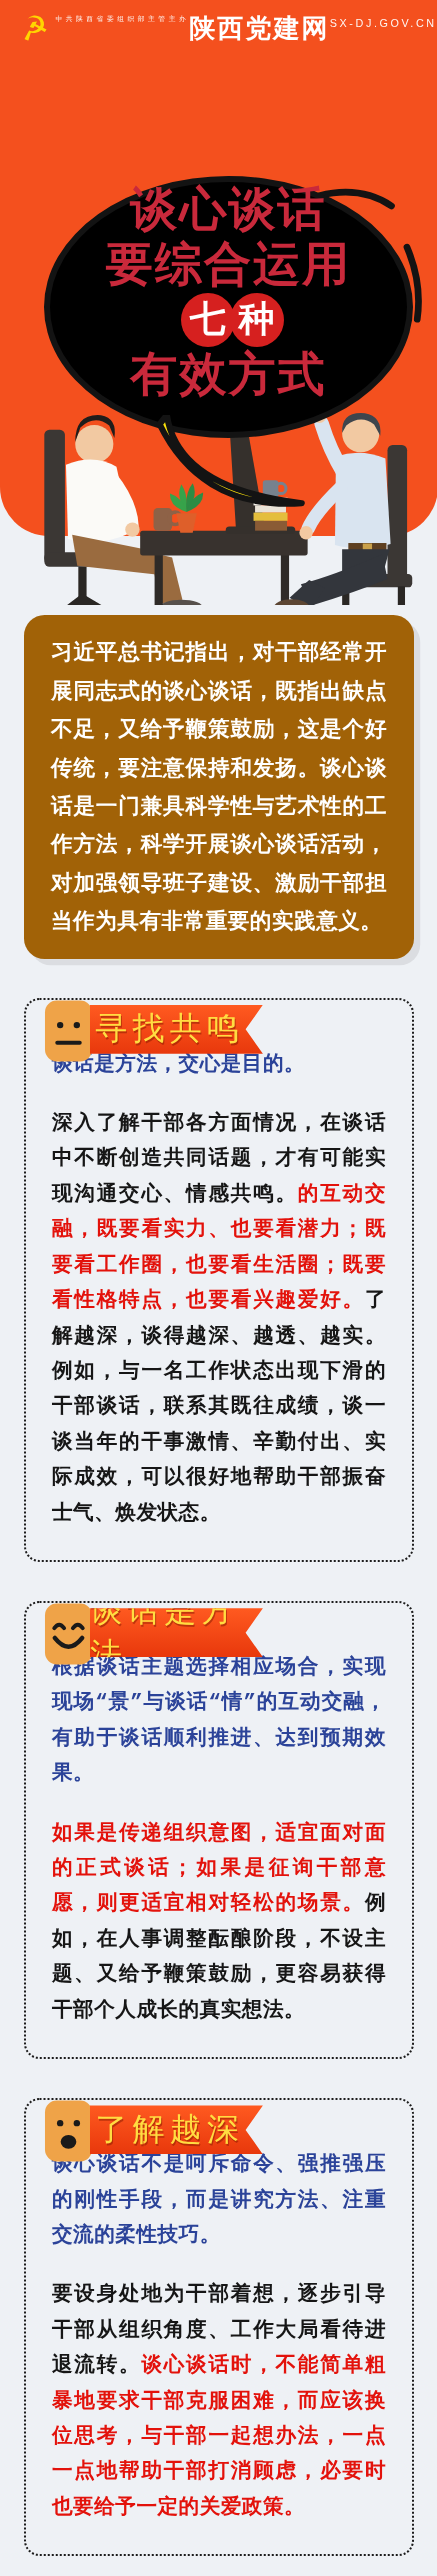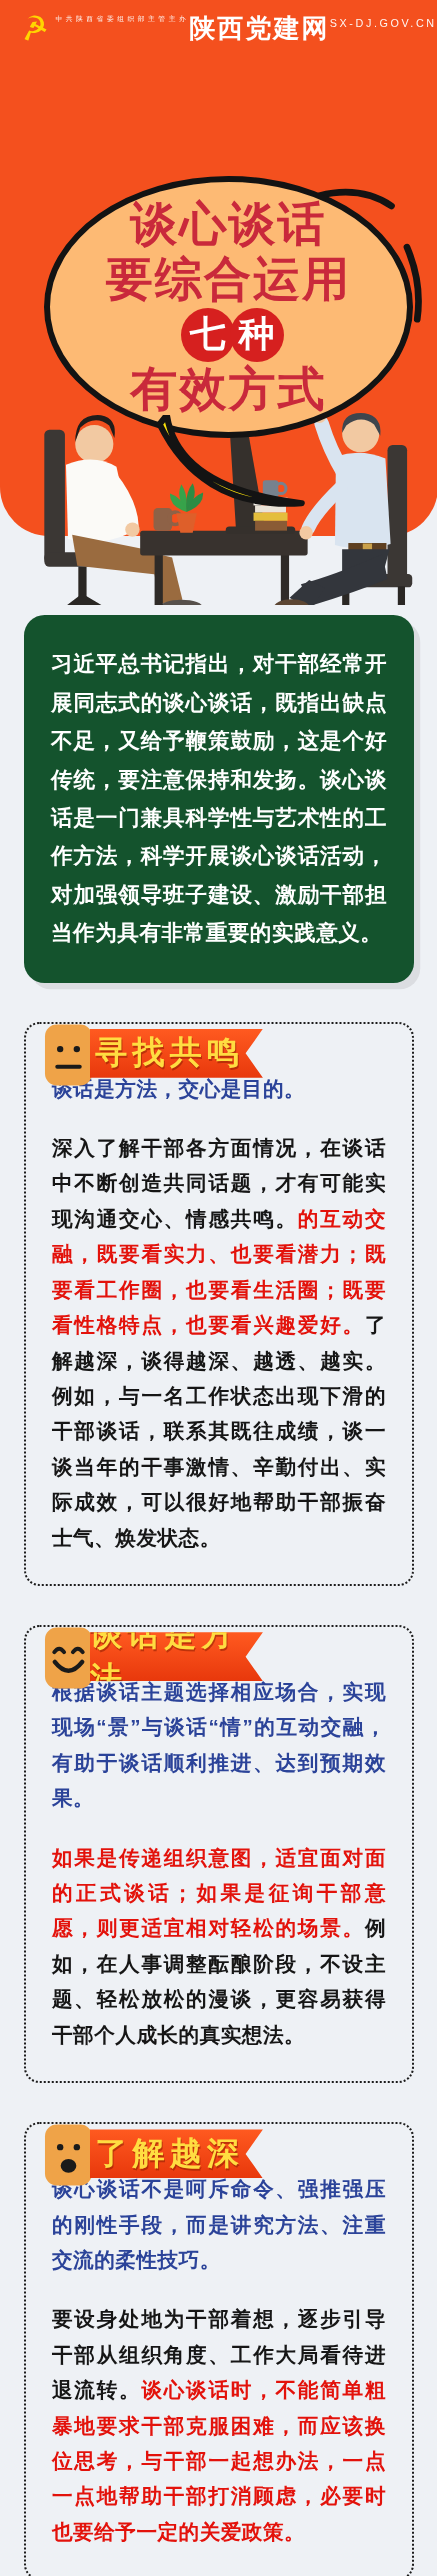--- a/index.html
+++ b/index.html
@@ -16,53 +16,53 @@
   .hero-bg{position:absolute;left:0;top:0;right:0;height:536px;
     background:#F4501E;border-radius:0 0 49px 49px;}
   .masthead{position:absolute;top:12.4px;left:19.6px;display:flex;align-items:center;color:#fff;}
   .emblem{font-size:32px;color:#FFD500;line-height:1;margin-right:7.2px;transform:rotate(-12deg);}
   .mast-lines{display:flex;flex-direction:row;}
   .mast-small{font-size:6.7px;letter-spacing:3.6px;opacity:.95;margin-bottom:1.5px;}
   .mast-logo{font-size:26px;font-weight:700;letter-spacing:2.1px;line-height:1.05;}
   .mast-url{font-size:10.8px;letter-spacing:2.6px;opacity:.95;margin-top:2px;}
 
   .bubble{position:absolute;left:44px;top:176px;width:357px;height:250px;
-    background:#fdba74;border:6.7px solid #131313;border-radius:50%;
-    display:flex;flex-direction:column;align-items:center;justify-content:center;z-index:3;}
+    background:#000000;border:6.7px solid #131313;border-radius:50%;
+    display:flex;flex-direction:column;align-items:center;justify-content:flex-start;z-index:3;}
   .bubble-line{font-family:"Liberation Serif","DejaVu Serif",serif;font-weight:900;
     color:#C9293B;font-size:47px;line-height:1.18;letter-spacing:2.1px;white-space:nowrap;}
   .bubble-row{display:flex;align-items:center;flex-direction:column;}
   .badge{display:flex;margin-left:7.2px;}
   .badge-circle{width:54px;height:54px;border-radius:50%;background:#D6201F;
     color:#fff;font-family:"Liberation Serif","DejaVu Serif",serif;font-weight:900;
     font-size:36px;display:flex;align-items:center;justify-content:center;}
   .badge-circle + .badge-circle{margin-left:-5.2px;}
   .bubble-tail{position:absolute;left:155px;top:415px;z-index:4;}
   .speedlines{position:absolute;left:0;top:0;width:438px;height:605px;z-index:2;pointer-events:none;}
   .illustration{position:absolute;left:0;bottom:0;z-index:1;}
 
   
-  .intro-card{margin:10.3px 24px 0;background:#14532d;border-radius:20.6px;
-    padding:30px 27px;box-shadow:6.2px 6.2px 0 #DBDDE1;}
+  .intro-card{margin:10.3px 24px 0;background:#a16207;border-radius:20.6px;
+    padding:18px 27px;box-shadow:6.2px 6.2px 0 #DBDDE1;}
   .intro-card p{margin:0;color:#fff;font-size:21.6px;line-height:1.78;font-weight:700;
     text-align:justify;letter-spacing:0.5px;}
 
   
   .topic{position:relative;margin-top:39px;}
   .topic-head{position:absolute;top:0;left:44px;z-index:2;display:flex;align-items:flex-start;}
   .emoji{width:49px;height:66px;flex:0 0 auto;}
   .ribbon{margin-left:-3.1px;margin-top:7.2px;width:173px;height:49px;
     background:linear-gradient(180deg,#FF5A20,#E8380C);
     clip-path:polygon(0 0,100% 0,90% 50%,100% 100%,0 100%);
     display:flex;align-items:center;justify-content:center;}
-  .ribbon span{font-family:"Liberation Serif","DejaVu Serif",serif;font-weight:700;
+  .ribbon span{font-family:"Liberation Serif","DejaVu Serif",serif;font-weight:400;
     color:#FFDD41;font-size:32px;letter-spacing:5.2px;padding-right:13.4px;
     text-shadow:1px 1.5px 0 rgba(140,30,0,.55);}
   .topic-box{margin:0 24px;border:2.6px dotted #1c1c1c;border-radius:15.5px;
-    padding:47px 26px 25px;margin-top:32px;}
+    padding:47px 26px 25px;margin-top:32px;font-family:Liberation Mono, monospace;}
   .topic-box p{margin:0 0 24px;font-size:20.6px;line-height:1.72;font-weight:700;
     text-align:justify;letter-spacing:0.5px;}
   .topic-box p:last-child{margin-bottom:4.1px;}
   .c-blue{color:#2B4399;}
   .c-red{color:#E3120B;}
   .c-black{color:#161616;}
 </style>
 </head>
 <body>
 
@@ -201,21 +201,21 @@
               <path d="M21 52 Q31 38 41 52" stroke="#1a1a1a" stroke-width="8" fill="none" stroke-linecap="round"></path>
               <path d="M59 52 Q69 38 79 52" stroke="#1a1a1a" stroke-width="8" fill="none" stroke-linecap="round"></path>
               <path d="M22 72 Q50 108 78 72" stroke="#1a1a1a" stroke-width="9" fill="none" stroke-linecap="round"></path>
             </svg></div>
       <div class="ribbon">
         <span>谈话是方法</span>
       </div>
     </div>
     <div class="topic-box">
           <p class="lead"><span class="c-blue">根据谈话主题选择相应场合，实现现场“景”与谈话“情”的互动交融，有助于谈话顺利推进、达到预期效果。</span></p>
-          <p class="body"><span class="c-red">如果是传递组织意图，适宜面对面的正式谈话；如果是征询干部意愿，则更适宜相对轻松的场景。</span><span class="c-black">例如，在人事调整酝酿阶段，不设主题、轻松放松的漫谈，更容易获得干部个人成长的真实想法。</span></p>
+          <p class="body"><span class="c-red">如果是传递组织意图，适宜面对面的正式谈话；如果是征询干部意愿，则更适宜相对轻松的场景。</span><span class="c-black">例如，在人事调整酝酿阶段，不设主题、又给予鞭策鼓励，更容易获得干部个人成长的真实想法。</span></p>
         </div>
   </section>
 
   <section class="topic">
     <div class="topic-head">
       <div class="emoji"><svg width="49" height="66" viewBox="0 0 100 128">
               <rect x="2" y="2" width="96" height="124" rx="24" fill="#EFA348"></rect>
               <circle cx="33" cy="48" r="6.5" fill="#1a1a1a"></circle>
               <circle cx="67" cy="48" r="6.5" fill="#1a1a1a"></circle>
               <ellipse cx="50" cy="86" rx="16" ry="14" fill="#1a1a1a"></ellipse>

